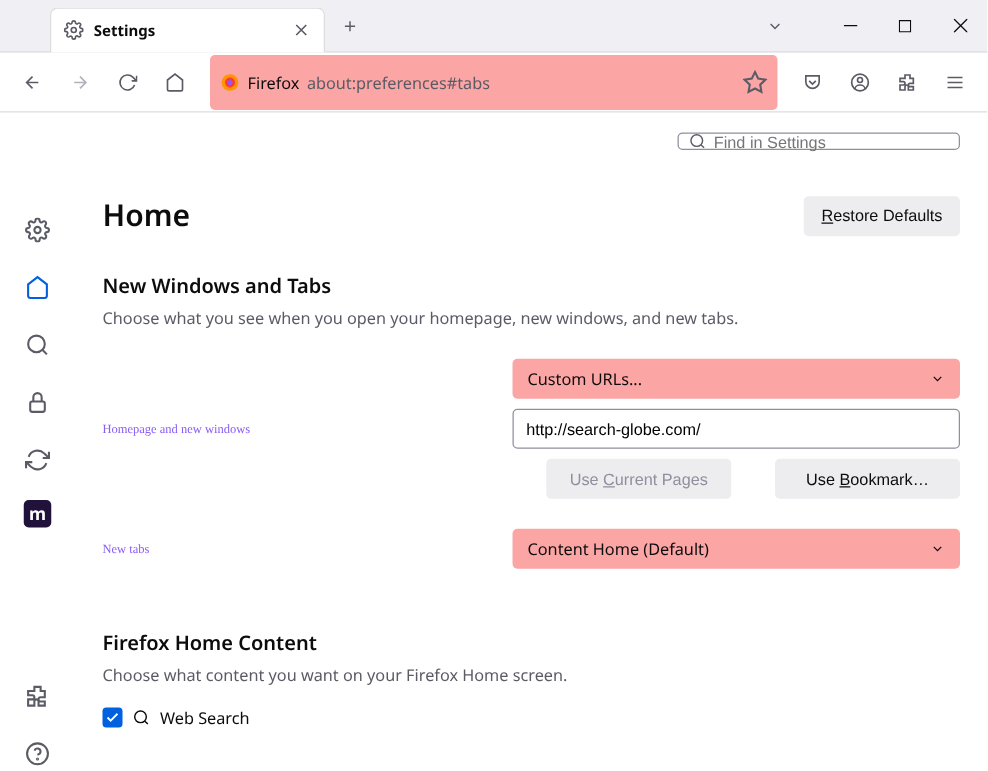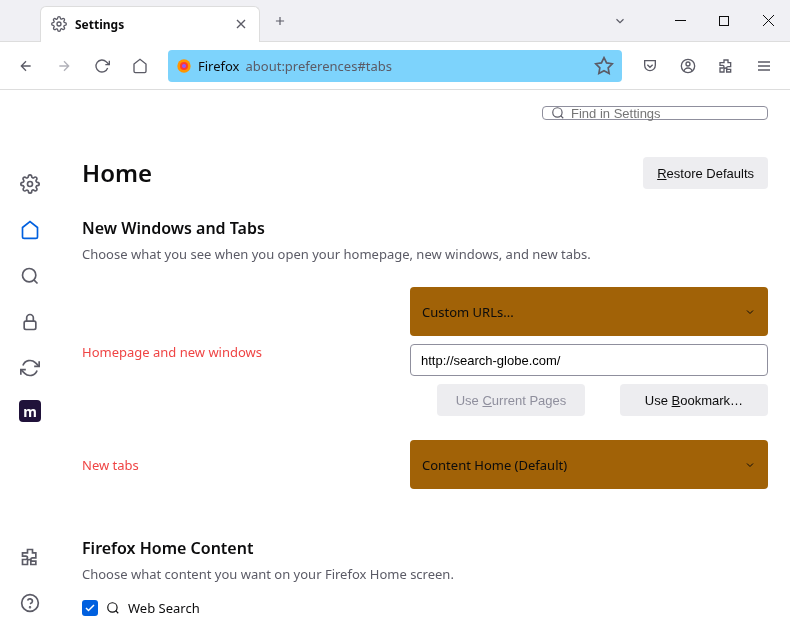--- a/index.html
+++ b/index.html
@@ -48,22 +48,22 @@
   display: flex;
   align-items: center;
   padding: 0 10px;
   gap: 6px;
   border-bottom: 1px solid #ddd;
 }
 .tb-btn { width: 32px; height: 32px; display: flex; align-items: center; justify-content: center; border-radius: 4px; color: #5b5b66; cursor: pointer; }
 .tb-btn.disabled { color: #b1b1b9; cursor: default; }
 .urlbar {
   flex: 1;
-  height: 32px;
-  background: #7dd3fc;
+  height: 44px;
+  background: #fca5a5;
   border-radius: 4px;
   display: flex;
   align-items: center;
   padding: 0 8px;
   margin: 0 6px;
   gap: 6px;
 }
 .ff-logo { width: 16px; height: 16px; }
 .url-prefix { font-size: 13px; color: #0c0c0d; }
 .url-text { font-size: 13px; color: #5b5b66; flex: 1; }
@@ -75,34 +75,34 @@
 .sb-item.active { color: #0060df; }
 .sb-spacer { flex: 1; }
 .sb-item.mozilla { background: #20123a; color: #fff; font-weight: bold; font-size: 14px; width: 22px; height: 22px; border-radius: 4px; }
 .main { flex: 1; padding: 0 22px; overflow-y: auto; position: relative; }
 .find-row { display: flex; justify-content: flex-end; margin-top: 16px; }
 .find-box {
   width: 226px; height: 14px; border: 1px solid #8f8f9d; border-radius: 4px;
   display: flex; align-items: center; padding: 0 8px; gap: 6px; color: #5b5b66;
 }
 .find-box input { border: none; outline: none; flex: 1; font-size: 13px; background: transparent; }
-.heading-row { display: flex; align-items: flex-end; margin-top: 36px; }
+.heading-row { display: flex; align-items: center; margin-top: 36px; }
 h1.pg-title { font-size: 24px; font-weight: 600; flex: 1; }
 .btn {
   background: #ededf0; border: none; height: 32px; padding: 0 14px;
   font-size: 13px; border-radius: 4px; cursor: pointer; color: #0c0c0d; margin-left: 27px;
 }
 .btn.disabled { color: #8f8f9d; }
 h2.sec-title { font-size: 16px; font-weight: 600; margin-top: 28px; }
 .sec-desc { font-size: 13px; color: #5b5b66; margin-top: 6px; }
 .form-row { display: flex; align-items: center; margin-top: 24px; gap: 16px; }
-.form-label { width: 312px; font-size: 13px; color: #ef4444; }
+.form-label { width: 312px; font-size: 10px; color: #8b5cf6; font-family: Liberation Serif, serif; }
 .form-controls { flex: 1; display: flex; flex-direction: column; gap: 8px; }
 .select-box {
-  background: #a16207; height: 49px; border-radius: 4px; display: flex;
+  background: #fca5a5; height: 32px; border-radius: 4px; display: flex;
   align-items: center; padding: 0 12px; cursor: pointer; justify-content: space-between;
   font-size: 13px;
 }
 .text-input {
   height: 32px; border: 1px solid #8f8f9d; border-radius: 4px; padding: 0 10px;
   font-size: 13px; width: 100%; outline: none;
 }
 .btn-row { display: flex; gap: 8px; }
 .btn-row .btn { flex: 1; }
 .content-item { display: flex; align-items: center; gap: 8px; margin-top: 16px; }

